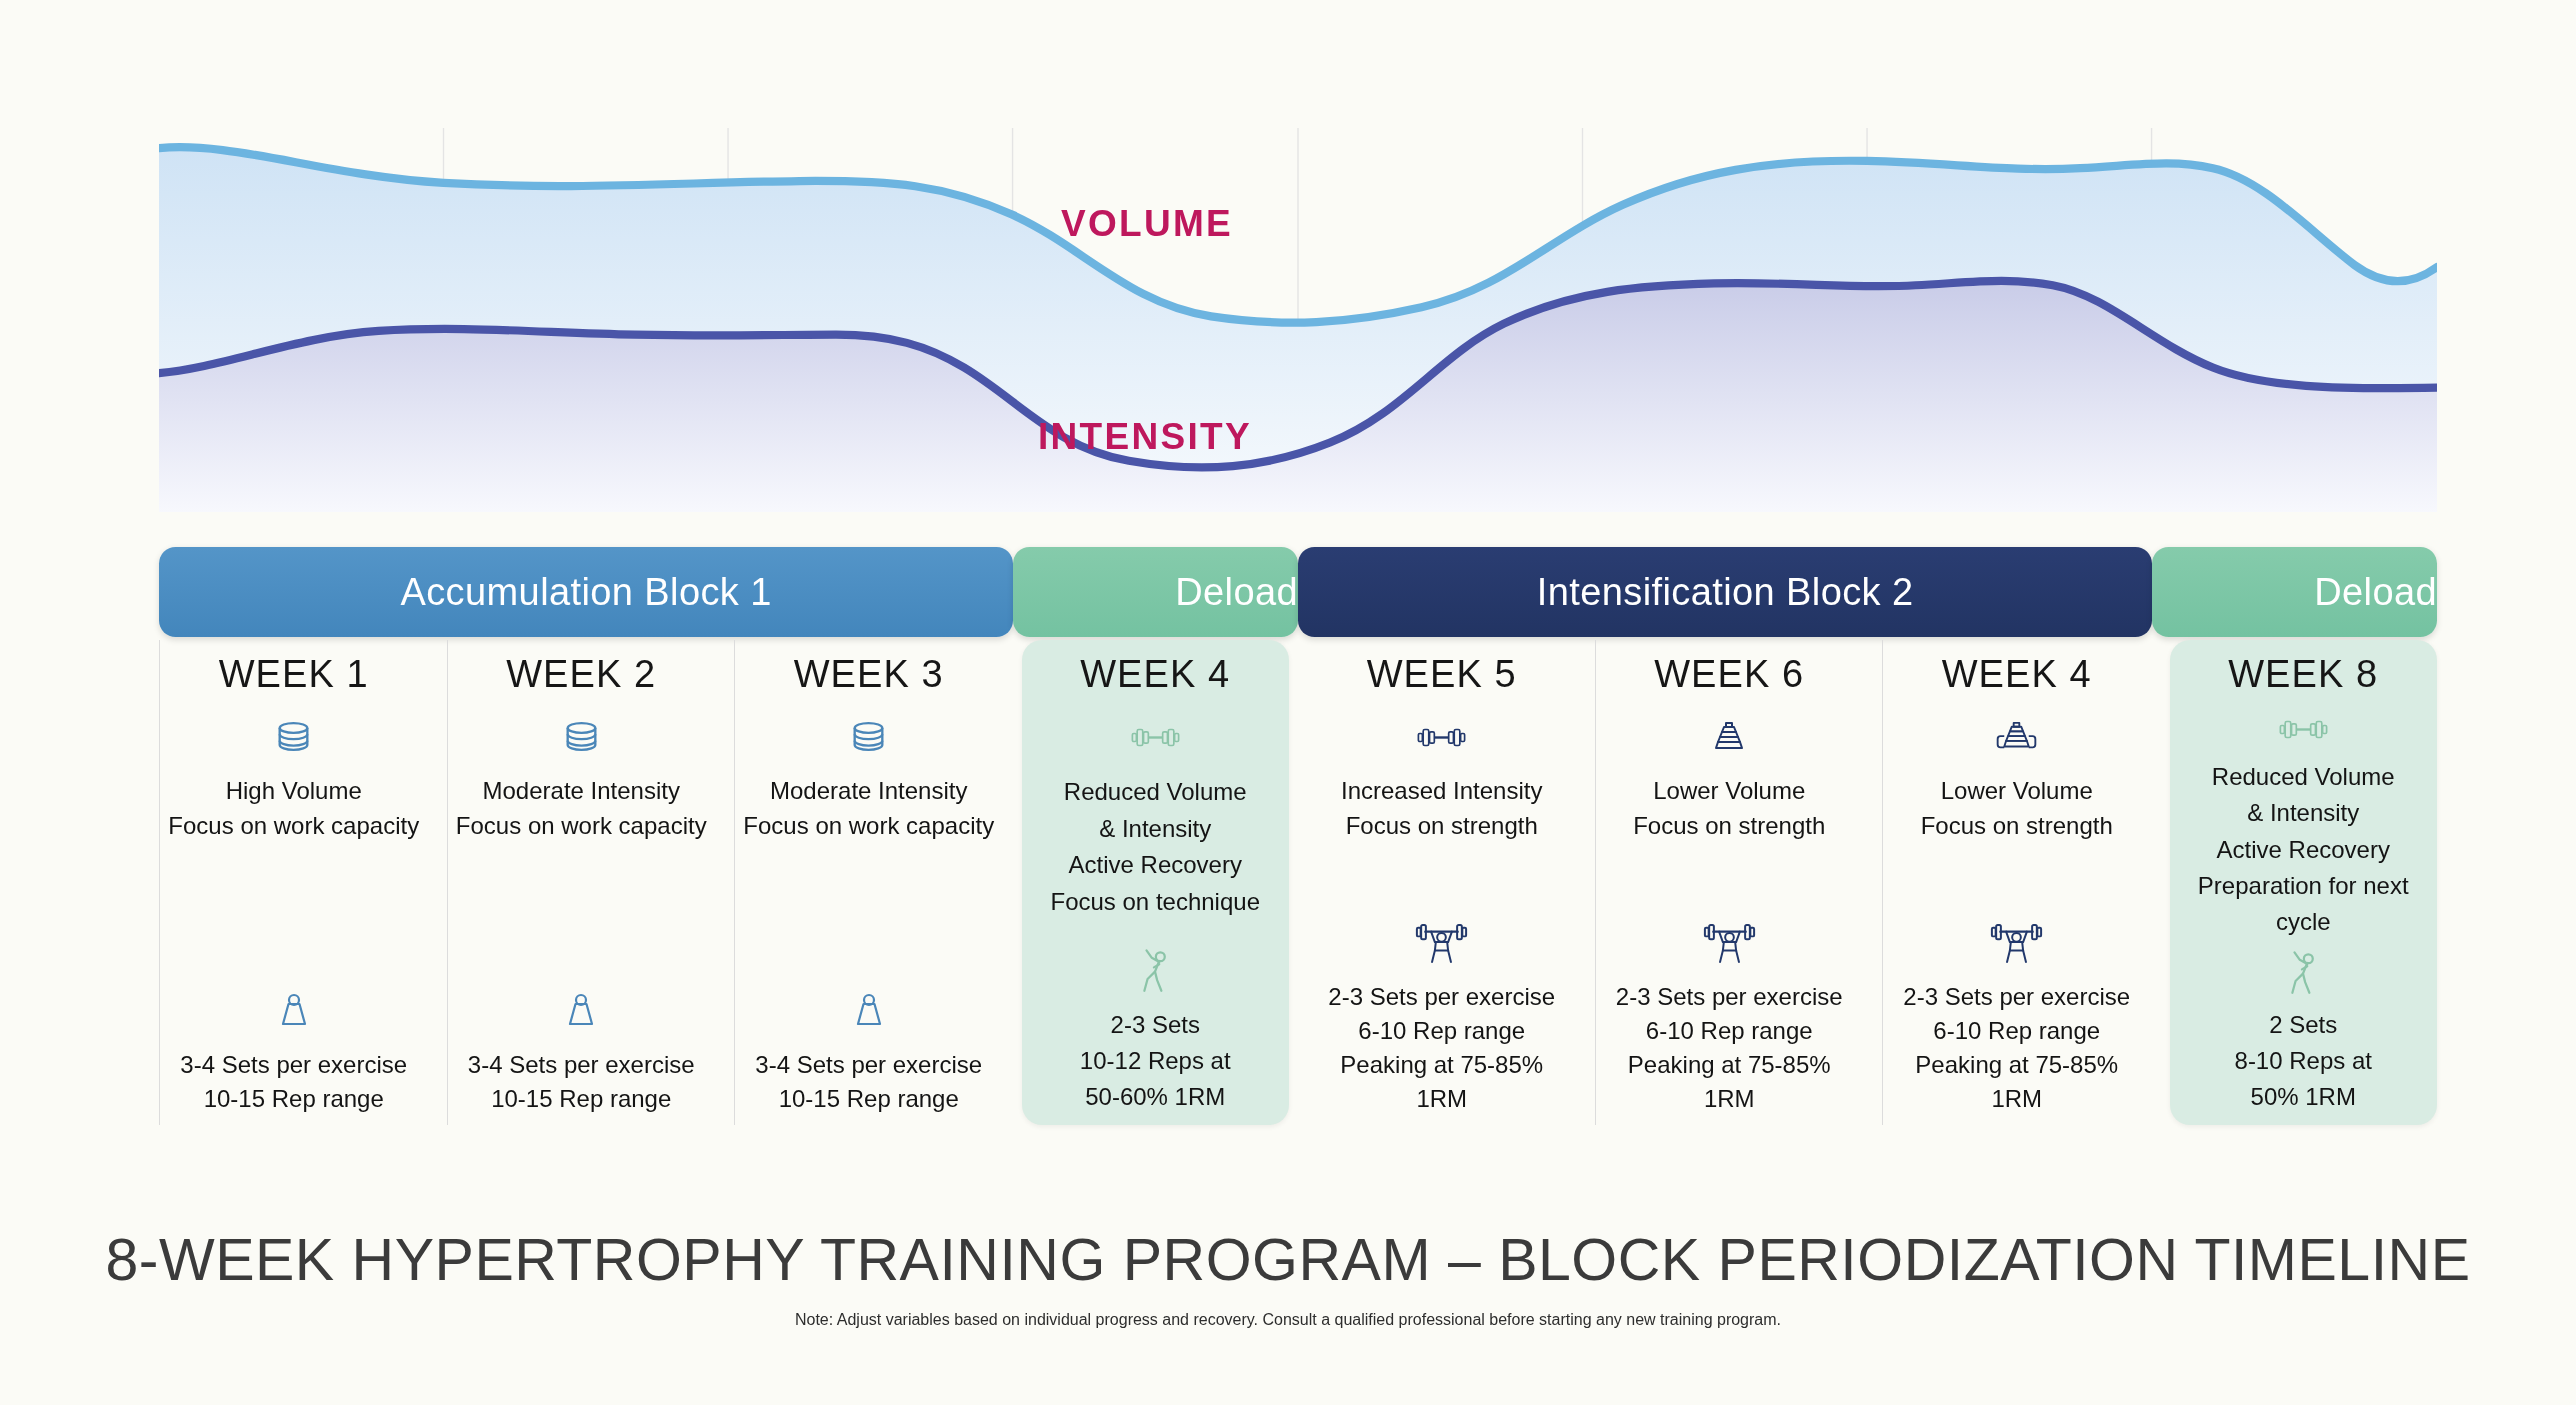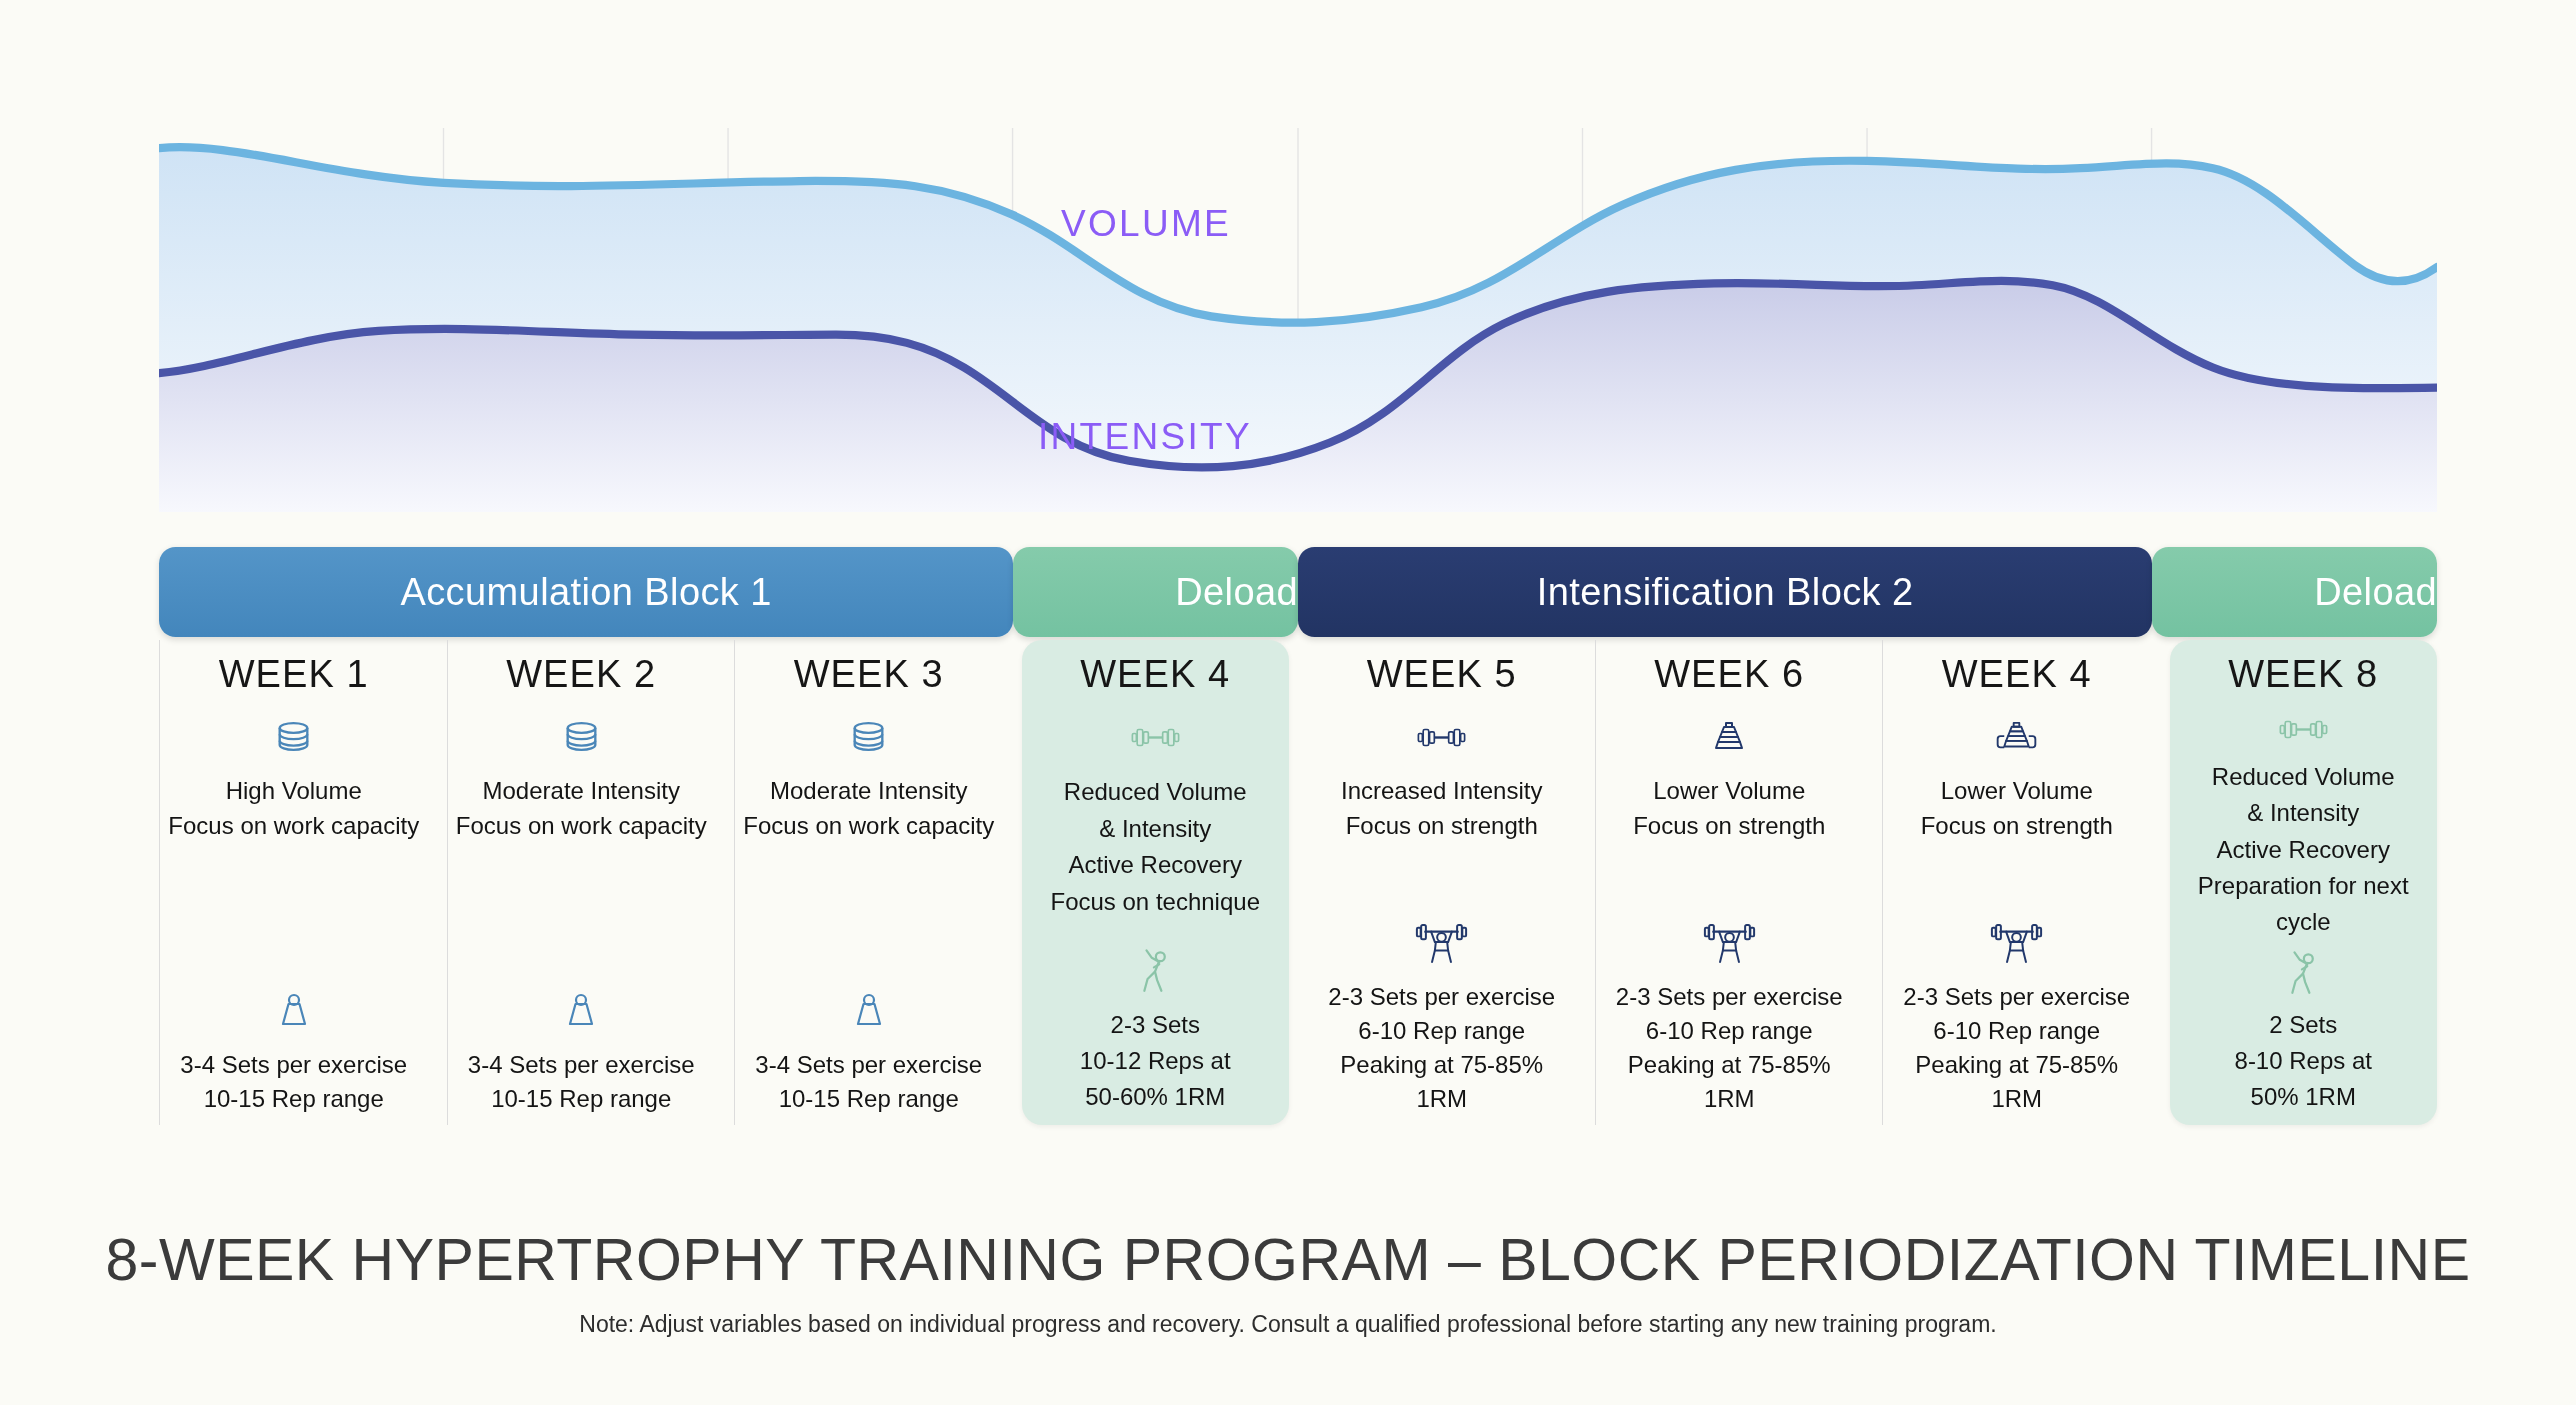--- a/index.html
+++ b/index.html
@@ -16,22 +16,23 @@
     position: absolute;
     left: 159px; top: 128px;
     width: 2278px; height: 384px;
   }
   #chart-area svg { display: block; width: 100%; height: 100%; }
 
   .curve-label {
     position: absolute;
     font-size: 37px;
     letter-spacing: 2.3px;
-    color: #8b5cf6;
+    color: #be185d;
     white-space: nowrap;
+    font-weight: bold;
   }
   #volume-label   { left: 1061px; top: 203px; }
   #intensity-label{ left: 1038px; top: 416px; }
 
   
   #blocks-row {
     position: absolute;
     left: 159px; top: 547px;
     width: 2278px; height: 90px;
     display: flex;
@@ -105,21 +106,21 @@
   
   #footer { position: absolute; left: 0; top: 1226px; width: 2576px; text-align: center; }
   #main-title {
     font-size: 59px;
     letter-spacing: 0.5px;
     color: #3b3b3b;
     white-space: nowrap;
   }
   #sub-note {
     margin-top: 16.5px;
-    font-size: 23px;
+    font-size: 16px;
     color: #2d2d2d;
     white-space: nowrap;
   }
 </style>
 </head>
 <body>
 
 <div id="stage">
 
   <div id="chart-area">

